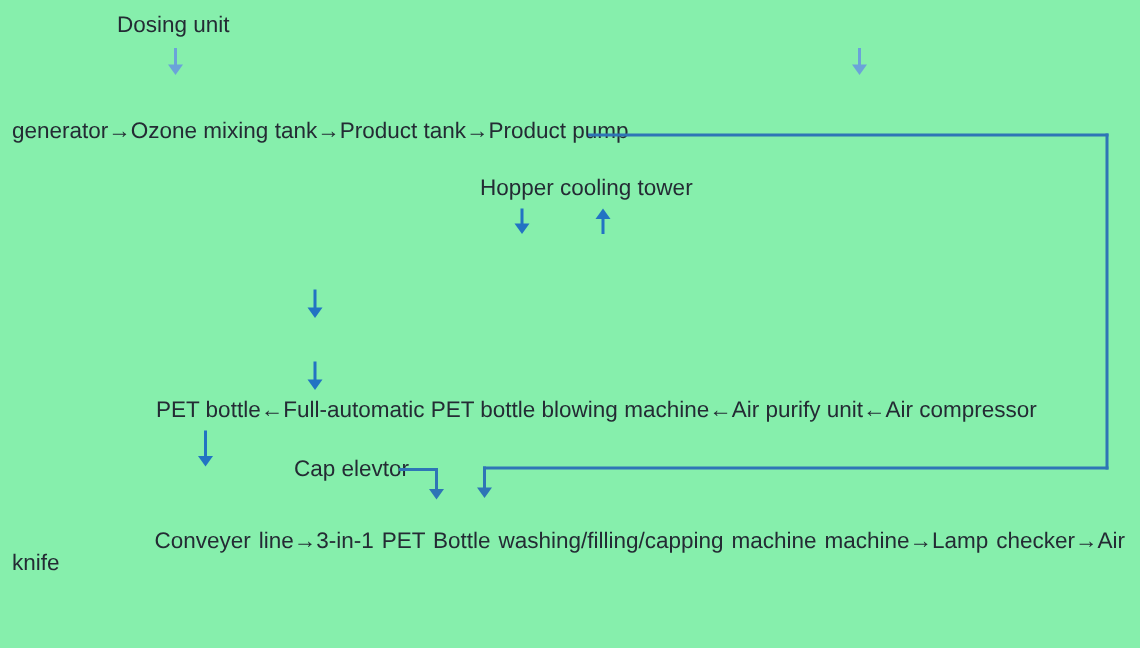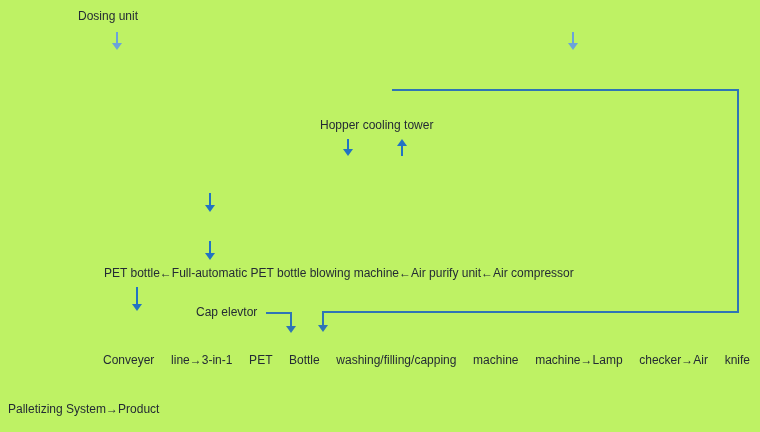--- a/index.html
+++ b/index.html
@@ -1,19 +1,19 @@
 <!DOCTYPE html>
 <html><head>
 <meta charset="utf-8">
 <style>
   *{margin:0;padding:0;box-sizing:border-box}
   html,body{background:#fff}
-  .canvas{position:relative;width:760px;height:432px;background:#bef264;overflow:hidden;
+  .canvas{position:relative;width:760px;height:432px;background:#86efac;overflow:hidden;
     font-family:"Liberation Sans","DejaVu Sans",sans-serif;color:#242b34;
-    font-size:12px;line-height:15px}
+    font-size:15px;line-height:15px}
   .t{position:absolute;white-space:nowrap}
   .j{position:absolute;left:8px;width:742px;white-space:normal;
      text-align:justify;text-align-last:justify}
   .ind{text-indent:95px}
   
   .va{position:absolute;width:10px}
   .va .sh{position:absolute;left:4px;width:2px;background:var(--ac)}
   .va .hd{position:absolute;left:0;width:0;height:0;
           border-left:5px solid transparent;border-right:5px solid transparent}
   .va.dn .sh{top:0;bottom:6px}
@@ -37,20 +37,21 @@
   <div class="va dn light" style="left:112px;top:32px;height:18px">
     <span class="sh"></span>
     <span class="hd"></span>
   </div>
 
   <div class="va dn light" style="left:568px;top:32px;height:18px">
     <span class="sh"></span>
     <span class="hd"></span>
   </div>
 
+  <div class="t" style="left:8px;top:80px">generator→Ozone mixing tank→Product tank→Product pump</div>
 
   <div class="cl" style="left:392px;top:89px;width:347px;height:2px"></div>
   <div class="cl" style="left:737px;top:89px;width:2px;height:224px"></div>
   <div class="cl" style="left:322px;top:311px;width:417px;height:2px"></div>
   <div class="cl" style="left:322px;top:311px;width:2px;height:15px"></div>
   <div class="chd" style="left:318px;top:325px"></div>
 
   <div class="t" style="left:320px;top:118px">Hopper cooling tower</div>
   <div class="va dn blue" style="left:343px;top:139px;height:17px">
     <span class="sh"></span>
@@ -76,15 +77,14 @@
     <span class="sh"></span>
     <span class="hd"></span>
   </div>
 
   <div class="t" style="left:196px;top:305px">Cap elevtor</div>
   <div class="cl" style="left:266px;top:312px;width:26px;height:2px"></div>
   <div class="cl" style="left:290px;top:312px;width:2px;height:15px"></div>
   <div class="chd" style="left:286px;top:326px"></div>
 
   <div class="j ind" style="top:353px">Conveyer line→3-in-1 PET Bottle washing/filling/capping machine machine→Lamp checker→Air knife</div>
-  <div class="t" style="left:8px;top:402px">Palletizing System→Product</div>
 
 </div>
 
 </body></html>

